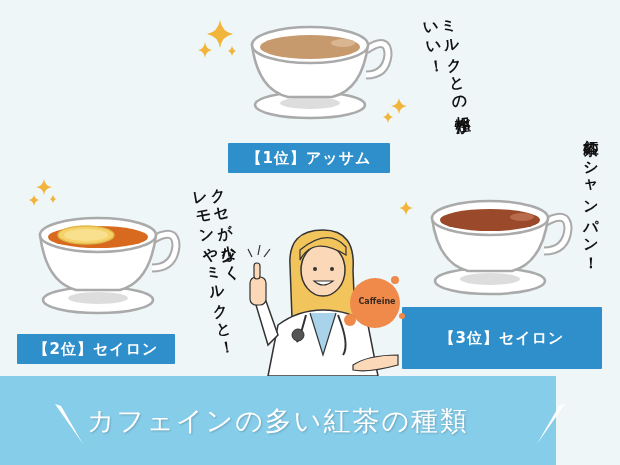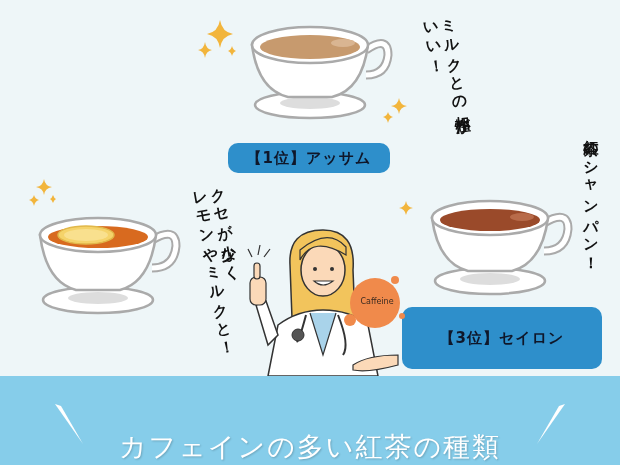--- a/index.html
+++ b/index.html
@@ -1,34 +1,34 @@
 <!DOCTYPE html>
 <html><head>
 <meta charset="utf-8">
 <style>
   * { box-sizing: border-box; margin: 0; padding: 0; }
   html, body { width: 620px; height: 465px; overflow: hidden; }
   body { background: #eef6f8; font-family: "DejaVu Sans", sans-serif; position: relative; }
   .stage { position: absolute; left: 0; top: 0; width: 620px; height: 465px; background: #eef6f8; }
 
   .label {
-    position: absolute; background: #2e8fcb; color: #0f172a; font-weight: bold;
-    font-size: 15px; border-radius: 10px; display: flex; align-items: center; justify-content: center;
+    position: absolute; background: #2e8fcb; color: #ffffff; font-weight: bold;
+    font-size: 15px; border-radius: 1px; display: flex; align-items: center; justify-content: center;
     letter-spacing: 1px;
   }
   .label.multi { flex-direction: column; line-height: 28px; }
 
   .vtext {
     position: absolute; writing-mode: vertical-rl; font-size: 15px; font-weight: bold; color: #111;
     letter-spacing: 2px; line-height: 1.2;
   }
 
   .banner {
-    position: absolute; left: 0; top: 376px; width: 620px; height: 89px; background: #86cdea;
-    display: flex; align-items: flex-end; justify-content: center;
+    position: absolute; left: 0; top: 376px; width: 556px; height: 89px; background: #86cdea;
+    display: flex; align-items: center; justify-content: center;
   }
   .banner-title {
     color: #fff; font-size: 27px; letter-spacing: 2px;
     text-shadow: 1px 1px 2px rgba(0,0,0,0.2);
   }
   .banner-slash { position: absolute; top: 28px; }
 
   svg { position: absolute; overflow: visible; }
 </style>
 </head>
@@ -75,20 +75,21 @@
     <ellipse cx="60" cy="90" rx="55" ry="13" fill="#fff" stroke="#aaa" stroke-width="2.5"></ellipse>
     <ellipse cx="60" cy="88" rx="30" ry="6" fill="#ddd"></ellipse>
     <path d="M114 30 Q138 16 138 36 Q136 58 114 58" fill="none" stroke="#aaa" stroke-width="9"></path>
     <path d="M114 30 Q138 16 138 36 Q136 58 114 58" fill="none" stroke="#fff" stroke-width="5"></path>
     <path d="M2 25 Q8 72 38 80 L82 80 Q112 72 118 25 Z" fill="#fff" stroke="#aaa" stroke-width="2.5"></path>
     <ellipse cx="60" cy="25" rx="58" ry="17" fill="#fff" stroke="#aaa" stroke-width="2.5"></ellipse>
     <ellipse cx="60" cy="27" rx="50" ry="11" fill="#d86a1f"></ellipse>
     <ellipse cx="48" cy="25" rx="28" ry="9" fill="#f5d36a" stroke="#e1b84a" stroke-width="1.5"></ellipse>
     <ellipse cx="48" cy="25" rx="22" ry="6" fill="#f9e08e"></ellipse>
   </svg>
+  <div class="label" style="left:17px;top:334px;width:158px;height:30px;">【2位】セイロン</div>
 
   <div class="vtext" style="left:203px;top:178px;height:170px;transform:rotate(-10deg);">
     <span>クセが少なく</span><br>
     <span>レモンやミルクと！</span>
   </div>
 
   <svg style="left:430px;top:193px;" width="145" height="105" viewBox="0 0 145 105">
     <ellipse cx="60" cy="88" rx="55" ry="13" fill="#fff" stroke="#aaa" stroke-width="2.5"></ellipse>
     <ellipse cx="60" cy="86" rx="30" ry="6" fill="#ddd"></ellipse>
     <path d="M114 30 Q138 16 138 36 Q136 58 114 58" fill="none" stroke="#aaa" stroke-width="9"></path>
@@ -131,21 +132,21 @@
 
     <path d="M115 140 Q130 130 160 130 L160 140 Q130 148 115 145 Z" fill="#fbd9b8" stroke="#333" stroke-width="1.2"></path>
   </svg>
 
   <svg style="left:340px;top:268px;" width="70" height="70" viewBox="0 0 70 70">
     <circle cx="35" cy="35" r="25" fill="#f08a4b"></circle>
     <circle cx="55" cy="12" r="4" fill="#f08a4b"></circle>
     <circle cx="10" cy="52" r="6" fill="#f08a4b"></circle>
     <circle cx="62" cy="48" r="3" fill="#f08a4b"></circle>
   </svg>
-  <div style="position:absolute;left:350px;top:297px;width:54px;text-align:center;font-size:8px;color:#3a2a20;">Caffeine</div>
+  <div style="position:absolute;left:350px;top:297px;width:54px;text-align:center;font-size:8px;color:#3a2a20;font-weight:bold;">Caffeine</div>
 
   <div class="banner">
     <svg class="banner-slash" style="left:55px;" width="28" height="40" viewBox="0 0 28 40">
       <path d="M0 0 L28 40 L6 2 Z" fill="#fff"></path>
     </svg>
     <div class="banner-title">カフェインの多い紅茶の種類</div>
     <svg class="banner-slash" style="left:537px;" width="28" height="40" viewBox="0 0 28 40">
       <path d="M28 0 L0 40 L22 2 Z" fill="#fff"></path>
     </svg>
   </div>

